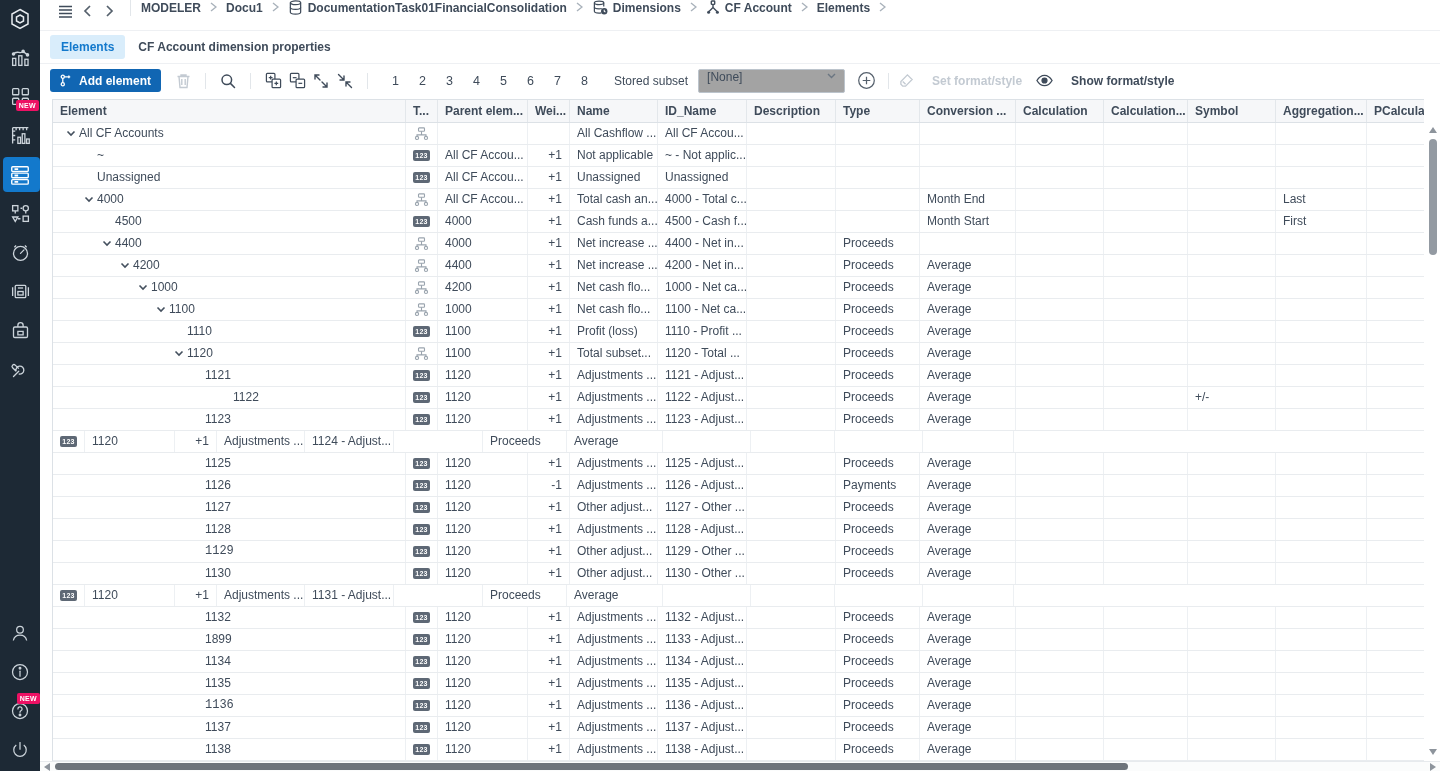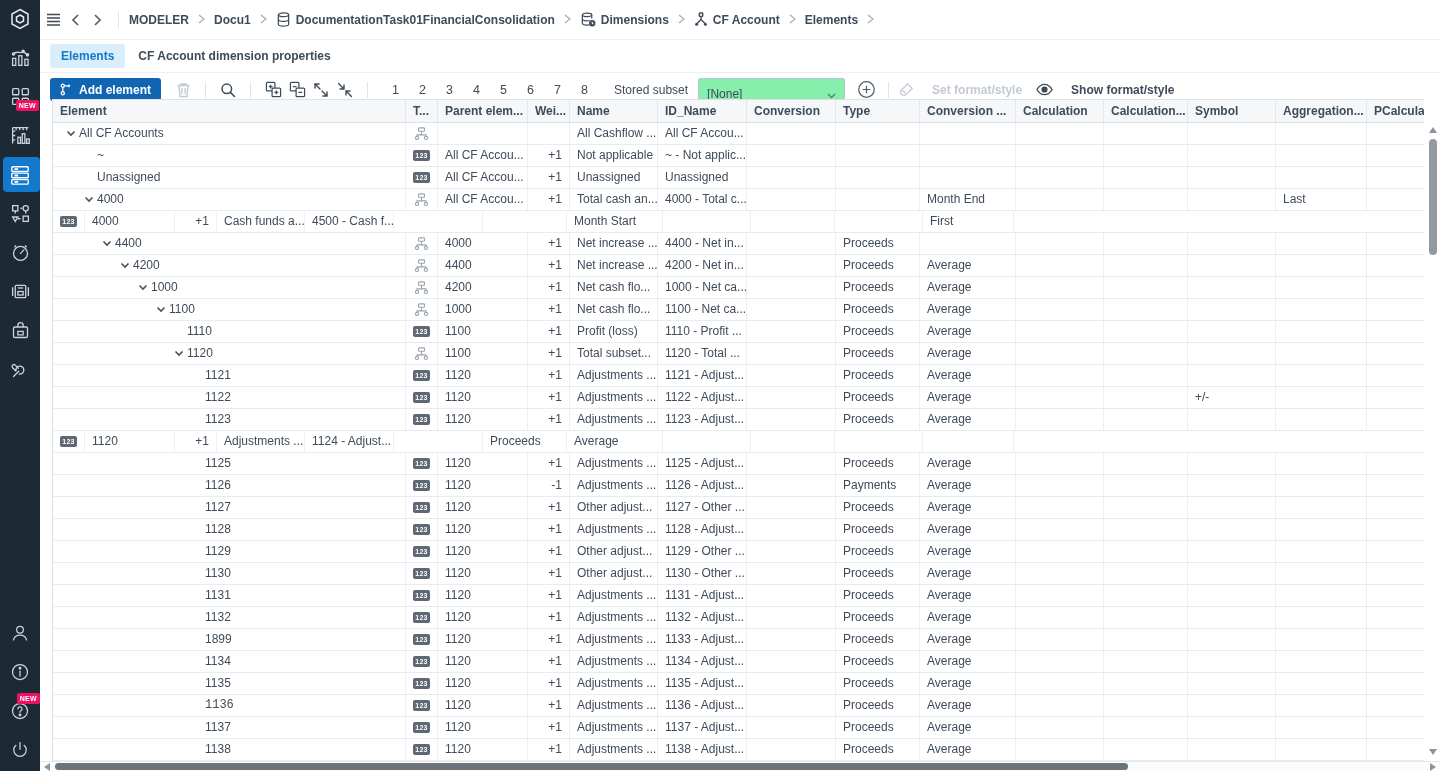--- a/index.html
+++ b/index.html
@@ -20,39 +20,39 @@
   .side-item svg{position:relative;z-index:1;}
   .badge{position:absolute;z-index:2;background:var(--pink);color:#fff;font-size:7px;font-weight:700;line-height:9px;padding:1px 3px;border-radius:2px;letter-spacing:.3px;}
   .badge.apps{right:1px;bottom:5px;}
   .badge.help{right:0px;top:2px;}
   .side-spacer{flex:1;}
   .side-bottom{display:flex;flex-direction:column;align-items:center;padding-bottom:2px;}
 
   
   .main{position:absolute;left:40px;top:0;width:1400px;height:771px;background:#fff;}
 
-  .topbar{height:40px;display:flex;align-items:center;padding-left:2px;border-bottom:1px solid #eef0f3;}
+  .topbar{height:31px;display:flex;align-items:flex-start;padding-left:14px;border-bottom:1px solid #eef0f3;}
   .tb-icon{display:flex;align-items:center;justify-content:center;width:22px;height:22px;cursor:pointer;}
   .vsep{width:1px;height:16px;background:#e2e6ea;margin:0 10px;}
   .crumbs{display:flex;align-items:center;gap:4px;}
   .crumb{display:flex;align-items:center;gap:5px;font-weight:700;color:var(--txt);cursor:pointer;white-space:nowrap;}
   .crumb-sep{color:#a9b2bb;font-size:11px;padding:0 5px;font-weight:400;}
 
   .tabbar{height:33px;display:flex;align-items:center;padding-left:10px;border-bottom:1px solid #eef0f3;gap:2px;}
   .tab{padding:5px 11px;border-radius:3px;font-weight:700;cursor:pointer;}
   .tab.active{background:var(--tabbg);color:var(--sel);}
   .tab.plain{color:var(--txt);}
 
   .toolbar{height:33px;display:flex;align-items:center;padding-left:10px;}
   .btn-add{height:23px;display:flex;align-items:center;gap:6px;background:var(--blue);color:#fff;font-weight:700;font-size:12px;padding:0 10px;border-radius:3px;border:none;cursor:pointer;margin-right:10px;}
   .tool-ic{display:flex;align-items:center;justify-content:center;width:24px;height:22px;cursor:pointer;}
   .levels{display:flex;margin-left:4px;}
   .lvl{width:27px;text-align:center;font-size:12.5px;color:var(--txt);cursor:pointer;line-height:22px;}
   .ss-label{margin-left:16px;margin-right:10px;}
-  .ss-select{width:147px;height:24px;border:1px solid #bcc4cc;border-radius:2px;background:#86efac;display:flex;align-items:flex-end;justify-content:space-between;padding:0 8px;cursor:pointer;}
+  .ss-select{width:147px;height:24px;border:1px solid #bcc4cc;border-radius:2px;background:#a3a3a3;display:flex;align-items:flex-start;justify-content:space-between;padding:0 8px;cursor:pointer;}
   .ss-select .chev{color:#6b7682;font-size:10px;}
   .fmt{display:flex;align-items:center;gap:18px;font-weight:700;cursor:pointer;}
   .fmt.disabled{color:var(--disabled);cursor:default;}
 
   
   .grid{position:absolute;left:12px;top:99px;width:1372px;height:662px;overflow:hidden;border-left:1px solid var(--hline);}
   .grid-header{display:flex;height:24px;background:var(--hbg);border-top:1px solid var(--hline);border-bottom:1px solid var(--hline);}
   .hcell{flex:none;padding:0 7px;line-height:22px;font-weight:700;color:var(--txt);border-right:1px solid #e3e7eb;overflow:hidden;white-space:nowrap;}
   .grid-body{position:relative;}
   .grow{display:flex;height:22px;border-bottom:1px solid var(--line);cursor:default;}
@@ -373,21 +373,21 @@
   </div>
 
   <div class="grid">
     <div class="grid-header" id="grid-header">
         <div class="hcell col-element">Element</div>
         <div class="hcell col-ticon">T...</div>
         <div class="hcell col-parent">Parent elem...</div>
         <div class="hcell col-weight">Wei...</div>
         <div class="hcell col-name">Name</div>
         <div class="hcell col-id_name">ID_Name</div>
-        <div class="hcell col-description">Conversion</div>
+        <div class="hcell col-description">Description</div>
         <div class="hcell col-type">Type</div>
         <div class="hcell col-conversion">Conversion ...</div>
         <div class="hcell col-calculation">Calculation</div>
         <div class="hcell col-calculation2">Calculation...</div>
         <div class="hcell col-symbol">Symbol</div>
         <div class="hcell col-aggregation">Aggregation...</div>
         <div class="hcell col-pcalculation">PCalculation...</div>
       </div>
     <div class="grid-body" id="grid-body">
         <div class="grow">
@@ -486,20 +486,24 @@
           <div class="cell col-description"></div>
           <div class="cell col-type"></div>
           <div class="cell col-conversion">Month End</div>
           <div class="cell col-calculation"></div>
           <div class="cell col-calculation2"></div>
           <div class="cell col-symbol"></div>
           <div class="cell col-aggregation">Last</div>
           <div class="cell col-pcalculation"></div>
         </div>
         <div class="grow">
+          <div class="cell col-element elem" style="padding-left: 46px;">
+            <span class="chev-box"></span>
+            <span>4500</span>
+          </div>
           <div class="cell col-ticon center">
             <span class="badge123">123</span>
           </div>
           <div class="cell col-parent">4000</div>
           <div class="cell col-weight right">+1</div>
           <div class="cell col-name">Cash funds a...</div>
           <div class="cell col-id_name">4500 - Cash f...</div>
           <div class="cell col-description"></div>
           <div class="cell col-type"></div>
           <div class="cell col-conversion">Month Start</div>
@@ -695,21 +699,21 @@
           <div class="cell col-description"></div>
           <div class="cell col-type">Proceeds</div>
           <div class="cell col-conversion">Average</div>
           <div class="cell col-calculation"></div>
           <div class="cell col-calculation2"></div>
           <div class="cell col-symbol"></div>
           <div class="cell col-aggregation"></div>
           <div class="cell col-pcalculation"></div>
         </div>
         <div class="grow">
-          <div class="cell col-element elem" style="padding-left: 136px;">
+          <div class="cell col-element elem" style="padding-left: 136px; gap: 28px;">
             <span class="chev-box"></span>
             <span>1122</span>
           </div>
           <div class="cell col-ticon center">
             <span class="badge123">123</span>
           </div>
           <div class="cell col-parent">1120</div>
           <div class="cell col-weight right">+1</div>
           <div class="cell col-name">Adjustments ...</div>
           <div class="cell col-id_name">1122 - Adjust...</div>
@@ -838,21 +842,21 @@
           <div class="cell col-description"></div>
           <div class="cell col-type">Proceeds</div>
           <div class="cell col-conversion">Average</div>
           <div class="cell col-calculation"></div>
           <div class="cell col-calculation2"></div>
           <div class="cell col-symbol"></div>
           <div class="cell col-aggregation"></div>
           <div class="cell col-pcalculation"></div>
         </div>
         <div class="grow">
-          <div class="cell col-element elem" style="padding-left: 136px;">
+          <div class="cell col-element elem" style="padding-left: 136px; font-family: Liberation Mono, monospace;">
             <span class="chev-box"></span>
             <span>1129</span>
           </div>
           <div class="cell col-ticon center">
             <span class="badge123">123</span>
           </div>
           <div class="cell col-parent">1120</div>
           <div class="cell col-weight right">+1</div>
           <div class="cell col-name">Other adjust...</div>
           <div class="cell col-id_name">1129 - Other ...</div>
@@ -880,24 +884,20 @@
           <div class="cell col-description"></div>
           <div class="cell col-type">Proceeds</div>
           <div class="cell col-conversion">Average</div>
           <div class="cell col-calculation"></div>
           <div class="cell col-calculation2"></div>
           <div class="cell col-symbol"></div>
           <div class="cell col-aggregation"></div>
           <div class="cell col-pcalculation"></div>
         </div>
         <div class="grow">
-          <div class="cell col-element elem" style="padding-left: 136px;">
-            <span class="chev-box"></span>
-            <span>1131</span>
-          </div>
           <div class="cell col-ticon center">
             <span class="badge123">123</span>
           </div>
           <div class="cell col-parent">1120</div>
           <div class="cell col-weight right">+1</div>
           <div class="cell col-name">Adjustments ...</div>
           <div class="cell col-id_name">1131 - Adjust...</div>
           <div class="cell col-description"></div>
           <div class="cell col-type">Proceeds</div>
           <div class="cell col-conversion">Average</div>

